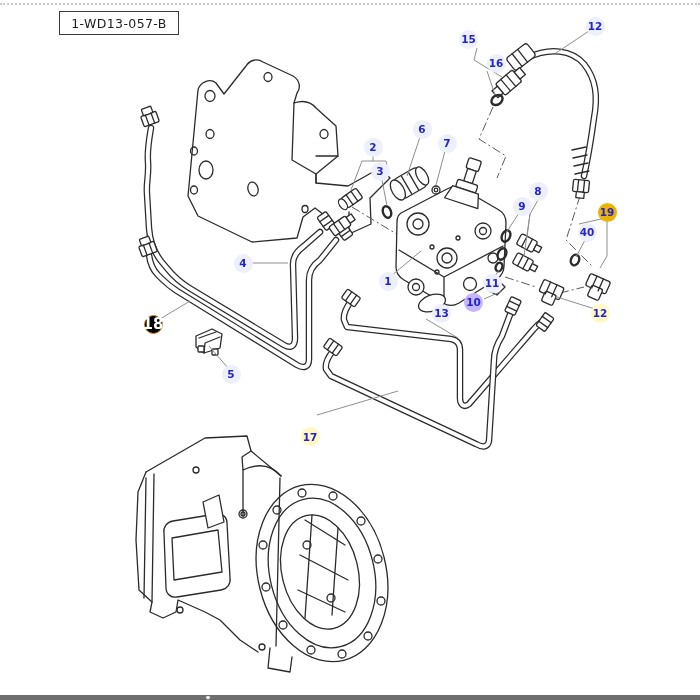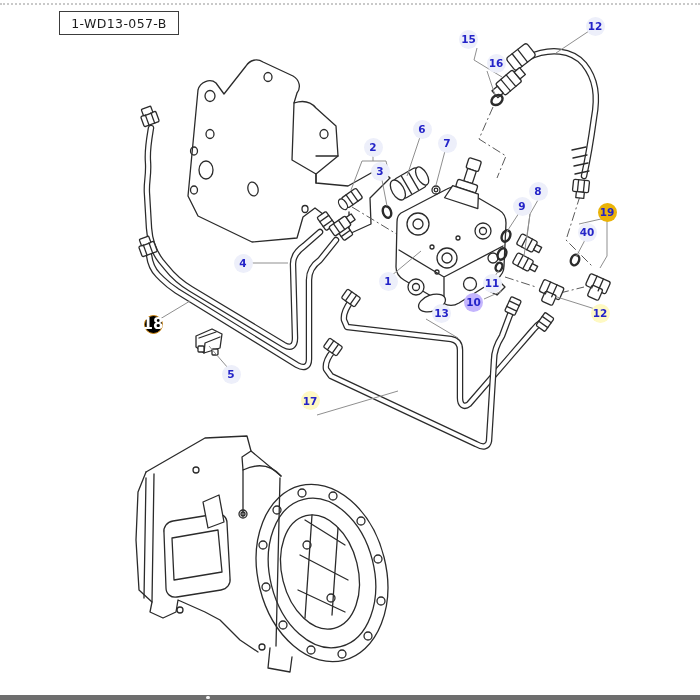--- a/index.html
+++ b/index.html
@@ -321,21 +321,21 @@
       <div class="callout" style="left: 437.5px; top: 133.5px; background: rgb(237, 239, 250); color: rgb(36, 36, 200);">7</div>
       <div class="callout" style="left: 528.5px; top: 181.5px; background: rgb(237, 239, 250); color: rgb(36, 36, 200);">8</div>
       <div class="callout" style="left: 512.5px; top: 196.5px; background: rgb(237, 239, 250); color: rgb(36, 36, 200);">9</div>
       <div class="callout" style="left: 464px; top: 292.5px; background: #c4b5fd; color: rgb(36, 36, 200);">10</div>
       <div class="callout" style="left: 482.5px; top: 273.5px; background: rgb(237, 239, 250); color: rgb(36, 36, 200);">11</div>
       <div class="callout" style="left: 590.5px; top: 303.5px; background: #fef9c3; color: rgb(36, 36, 200);">12</div>
       <div class="callout" style="left: 432px; top: 303.5px; background: rgb(237, 239, 250); color: rgb(36, 36, 200);">13</div>
       <div class="callout" style="left: 585.5px; top: 16.5px; background: rgb(237, 239, 250); color: rgb(36, 36, 200);">12</div>
       <div class="callout" style="left: 459px; top: 29.5px; background: rgb(237, 239, 250); color: rgb(36, 36, 200);">15</div>
       <div class="callout" style="left: 474.5px; top: 53.5px; background: rgb(237, 239, 250); color: rgb(36, 36, 200); margin-left: 12px;">16</div>
-      <div class="callout" style="left: 300.5px; top: 391px; background: #fef9c3; color: rgb(36, 36, 200);">17</div>
+      <div class="callout" style="left: 300.5px; top: 427px; background: #fef9c3; color: rgb(36, 36, 200);">17</div>
       <div class="callout" style="left: 143.5px; top: 314.5px; background: #000000; color: rgb(255, 255, 255); border: 1px solid rgb(205, 133, 15); font-size: 15px;">18</div>
       <div class="callout" style="left: 597.5px; top: 202.5px; background: #eab308; color: rgb(36, 36, 200); text-align: center;">19</div>
       <div class="callout" style="left: 577.5px; top: 222.5px; background: rgb(237, 239, 250); color: rgb(36, 36, 200);">40</div>
     </div>
 
   <div id="scrollbar">
     <div id="scrollbar-thumb"></div>
   </div>
 </div>
 

